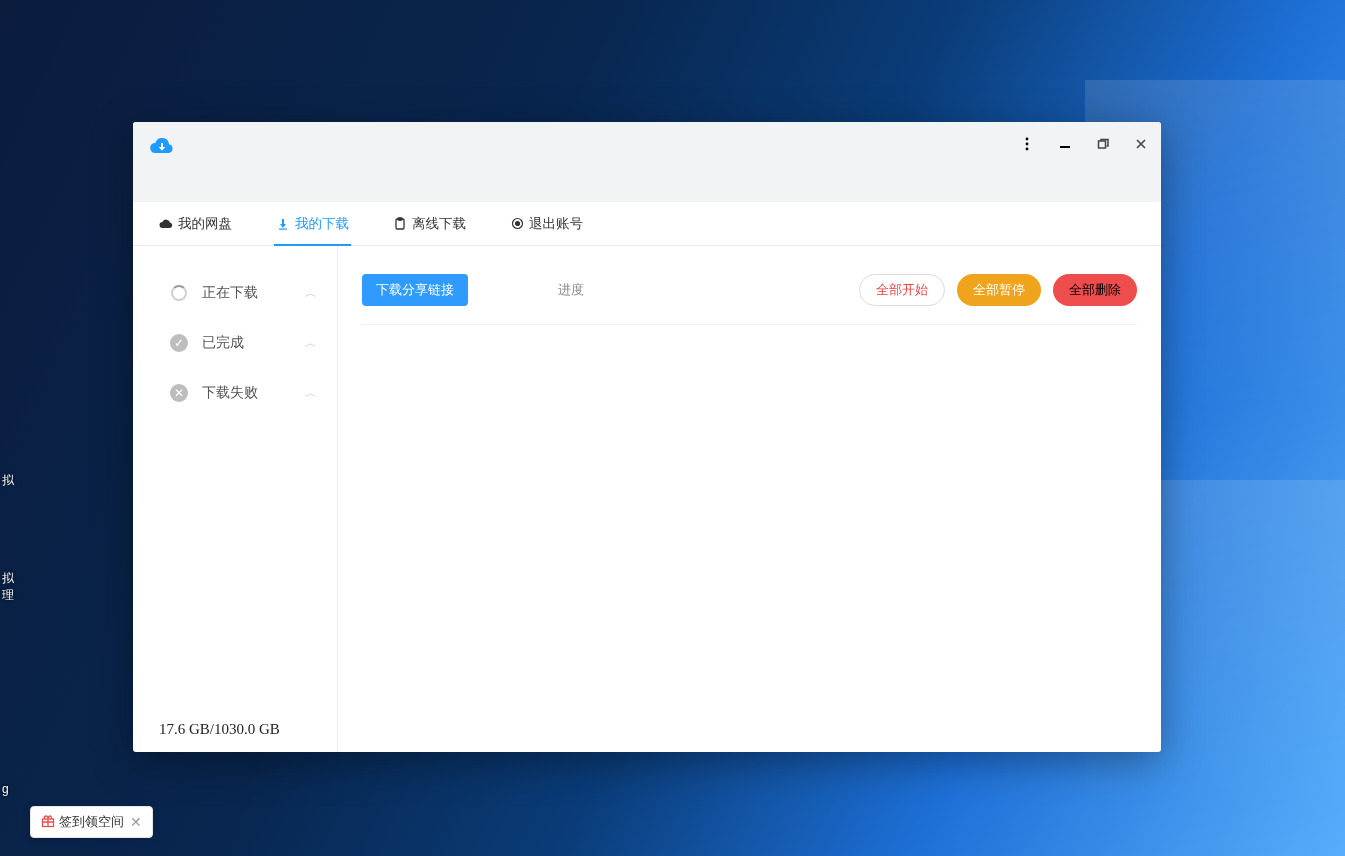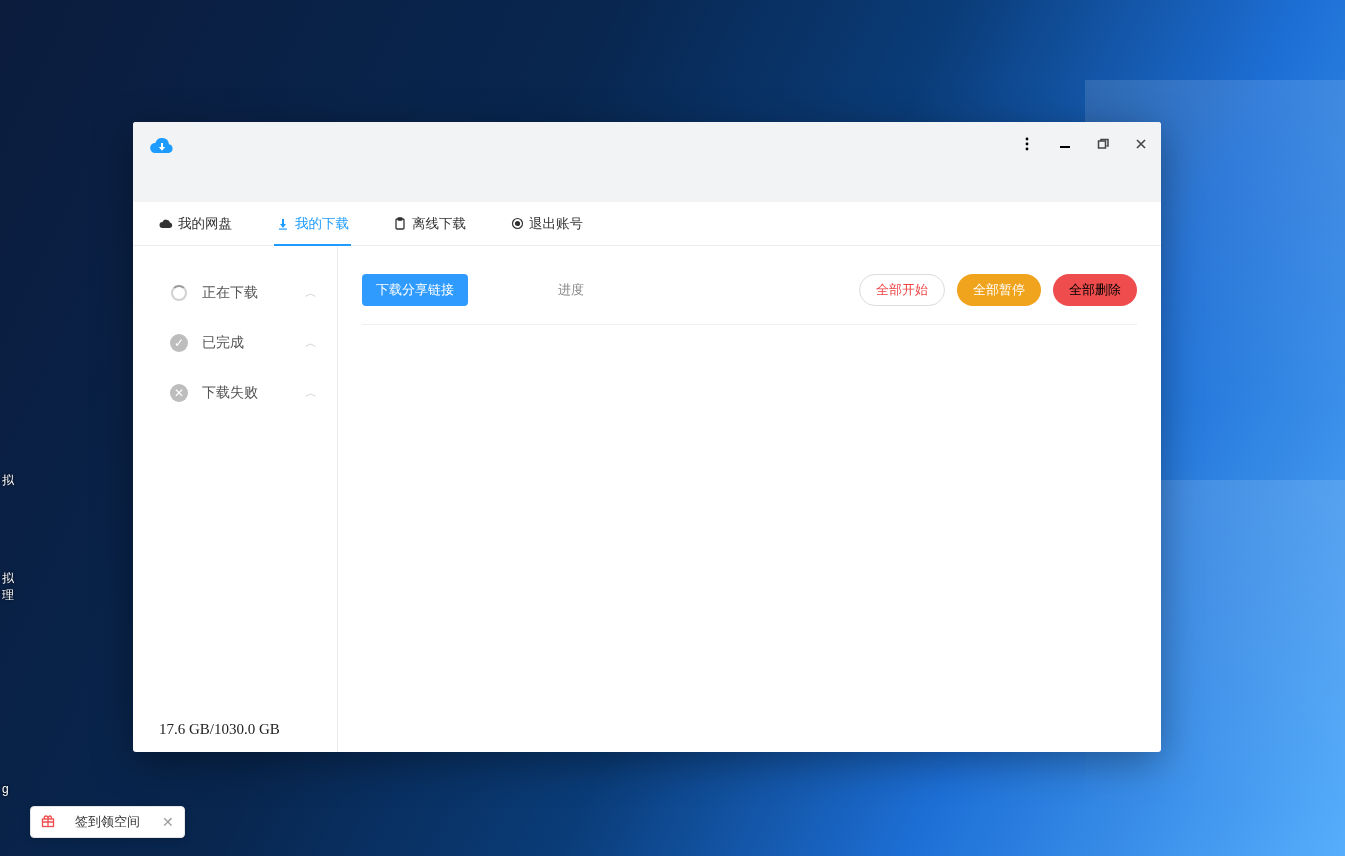--- a/index.html
+++ b/index.html
@@ -87,21 +87,21 @@
   .spacer { flex:1; }
   .action-group{display:flex; gap:12px;}
 
   .empty { flex:1; display:flex; align-items:center; justify-content:center; color:#a9a9a9; font-size:14px;}
 
   .storage { position:absolute; left:26px; bottom:14px; font-size:15px; color:#222;font-family:Liberation Serif, serif;}
 
   
   .toast {
     position:absolute; left:30px; bottom:18px; background:#fff; border:1px solid #e6e6e6;
-    border-radius:4px; height:32px; display:flex; align-items:center; gap:20px; padding:0 8px 0 10px;
+    border-radius:4px; height:32px; display:flex; align-items:center; gap:4px; padding:0 8px 0 10px;
     box-shadow:0 2px 8px rgba(0,0,0,.15); font-size:13px; color:#333;
   }
   .gift-ico{color:#ef4d4d;}
   .toast-close{color:#999;cursor:pointer;font-size:14px;padding:0 2px;}
 </style>
 </head>
 <body>
 
 <div class="desktop"></div>
 

